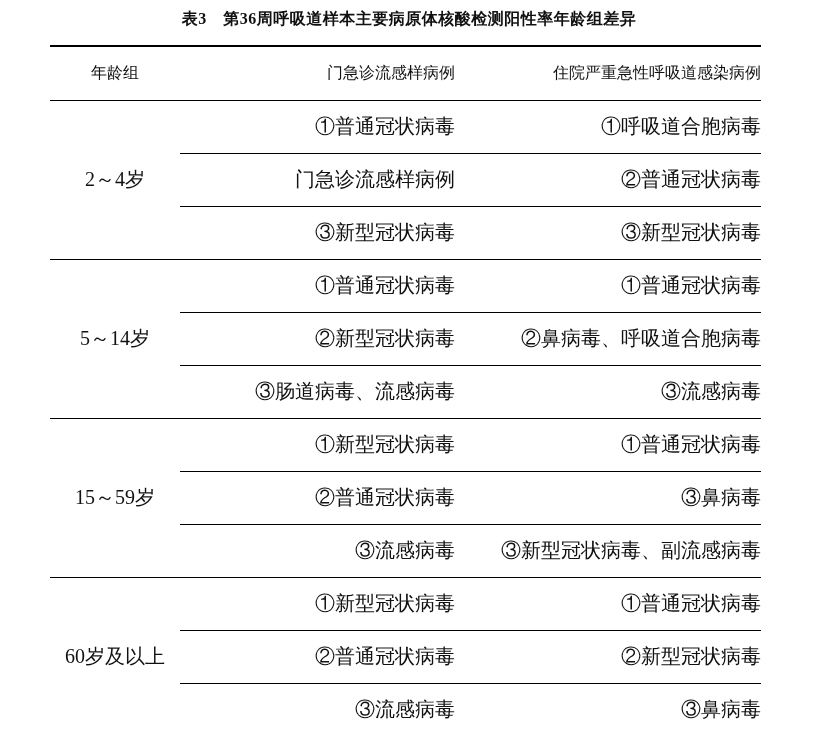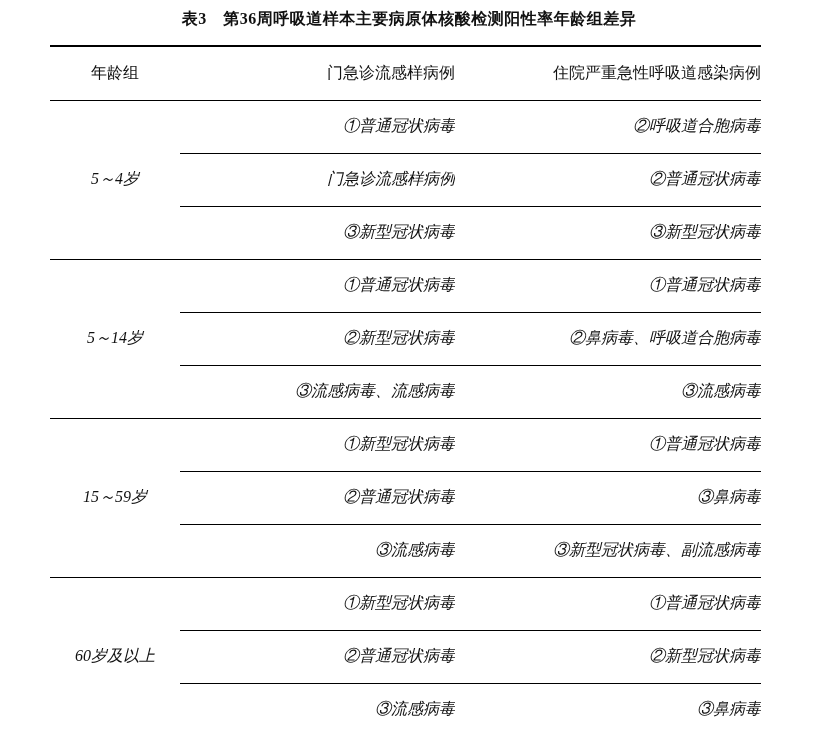--- a/index.html
+++ b/index.html
@@ -41,25 +41,24 @@
     height: 54px;
     font-weight: normal;
     font-size: 16px;
     border-bottom: 1.5px solid #000000;
     vertical-align: middle;
     white-space: nowrap;
     overflow: hidden;
   }
   td {
     height: 53px;
-    font-size: 16px;
+    font-size: 20px;
     vertical-align: middle;
     white-space: nowrap;
     overflow: hidden;
-    font-style: italic;
   }
   th.age-h, td.age {
     text-align: center;
   }
   th.left, td.v {
     text-align: right;
     padding-left: 30px;
   }
   
   tr.inner td.v { border-bottom: 1px solid #000000; }
@@ -86,44 +85,44 @@
     <thead>
       <tr>
         <th class="age-h">年龄组</th>
         <th class="left">门急诊流感样病例</th>
         <th class="left">住院严重急性呼吸道感染病例</th>
       </tr>
     </thead>
     <tbody>
 
       <tr class="inner">
-        <td class="age" rowspan="3">5～4岁</td>
+        <td class="age" rowspan="3">2～4岁</td>
         <td class="v">①普通冠状病毒</td>
-        <td class="v">②呼吸道合胞病毒</td>
+        <td class="v">①呼吸道合胞病毒</td>
       </tr>
       <tr class="inner">
         <td class="v">门急诊流感样病例</td>
         <td class="v">②普通冠状病毒</td>
       </tr>
       <tr class="group-end">
         <td class="v">③新型冠状病毒</td>
         <td class="v">③新型冠状病毒</td>
       </tr>
 
       <tr class="inner">
         <td class="age" rowspan="3">5～14岁</td>
         <td class="v">①普通冠状病毒</td>
         <td class="v">①普通冠状病毒</td>
       </tr>
       <tr class="inner">
         <td class="v">②新型冠状病毒</td>
         <td class="v">②鼻病毒、呼吸道合胞病毒</td>
       </tr>
       <tr class="group-end">
-        <td class="v">③流感病毒、流感病毒</td>
+        <td class="v">③肠道病毒、流感病毒</td>
         <td class="v">③流感病毒</td>
       </tr>
 
       <tr class="inner">
         <td class="age" rowspan="3">15～59岁</td>
         <td class="v">①新型冠状病毒</td>
         <td class="v">①普通冠状病毒</td>
       </tr>
       <tr class="inner">
         <td class="v">②普通冠状病毒</td>

